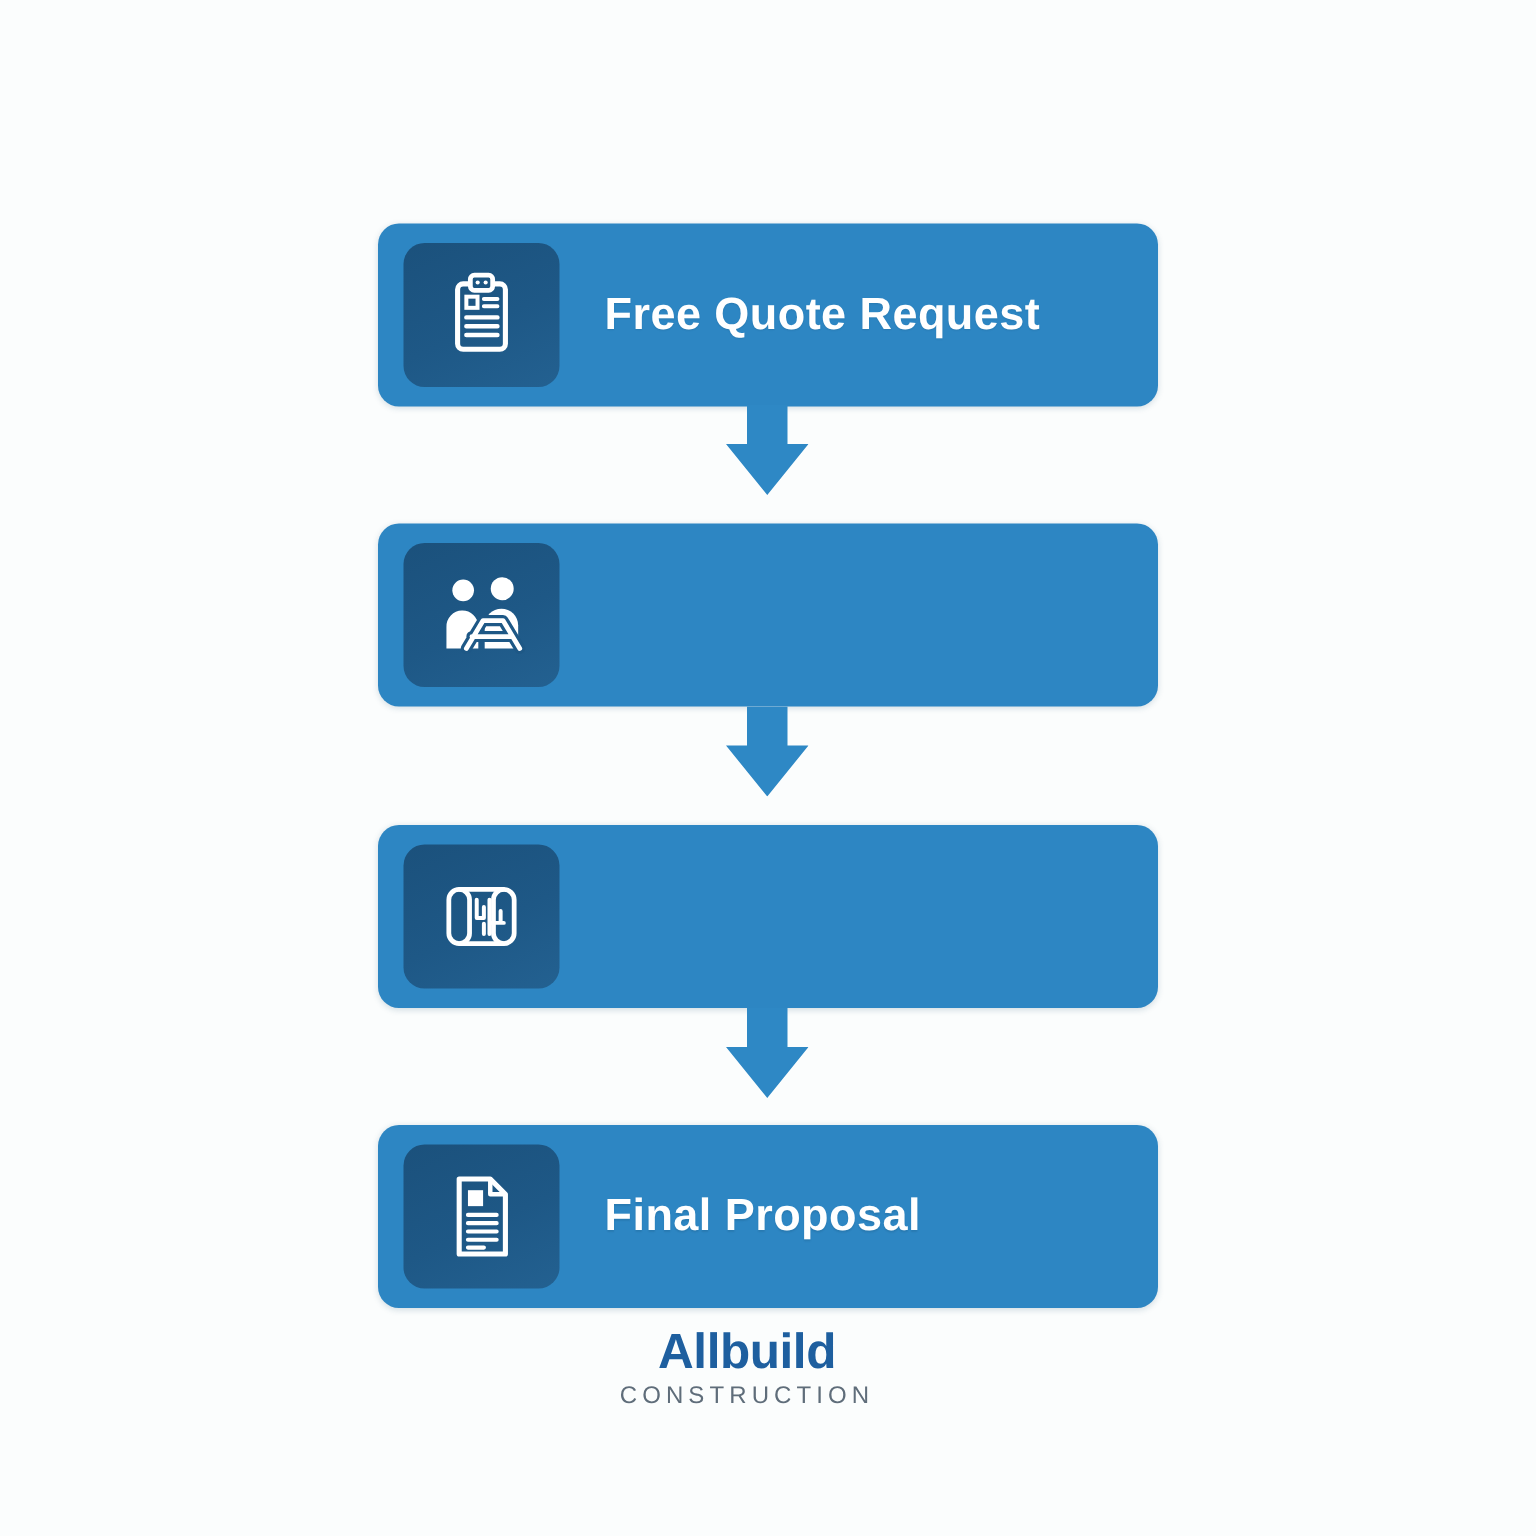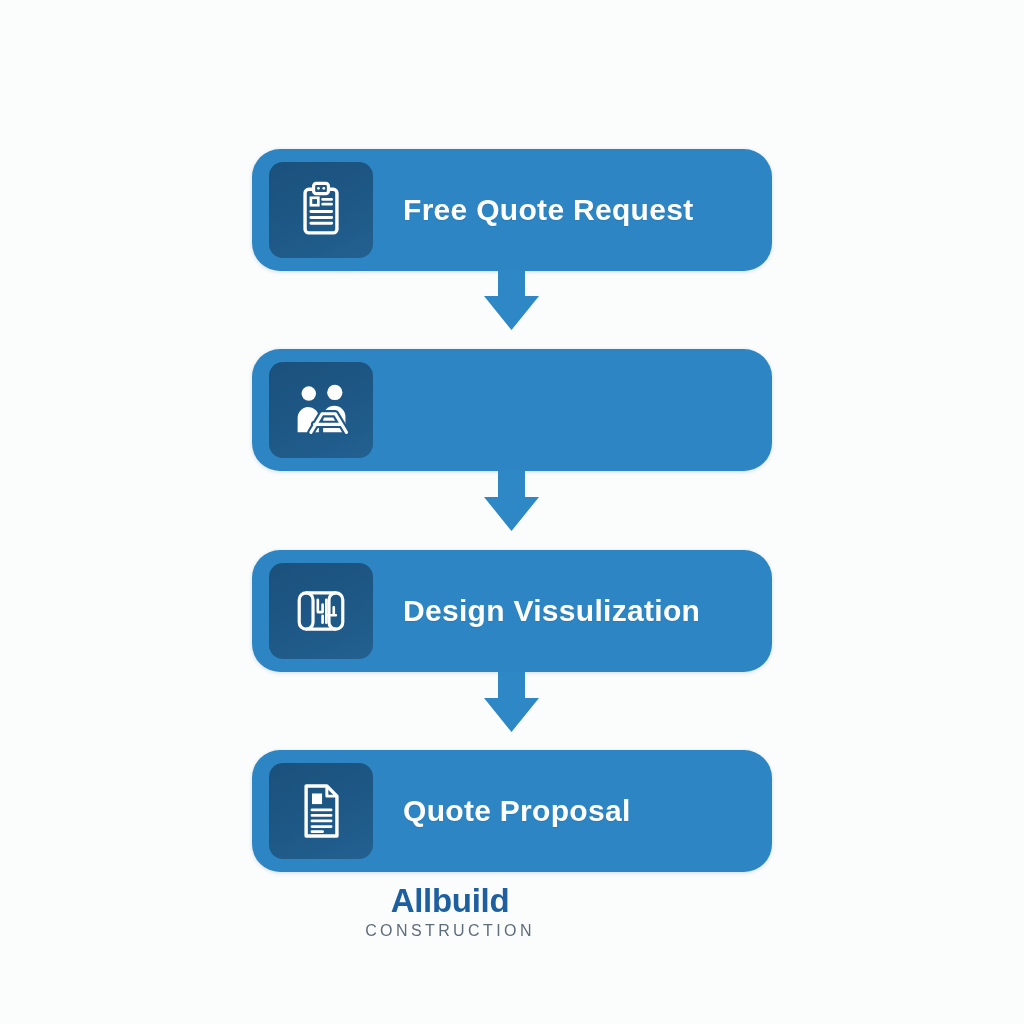--- a/index.html
+++ b/index.html
@@ -7,41 +7,41 @@
     width: 1024px; height: 1024px;
     background: #fbfdfd;
     font-family: "Liberation Sans", sans-serif;
     overflow: hidden;
   }
   .canvas { position: relative; width: 1024px; height: 1024px; }
 
   .step {
     position: absolute; left: 252px; width: 520px; height: 122px;
     background: #2d86c3;
-    border-radius: 28px;
+    border-radius: 14px;
     box-shadow: 0 1px 4px rgba(24,70,105,0.18);
   }
   .icon-tile {
     position: absolute; left: 17px; top: 13px;
     width: 104px; height: 96px;
     border-radius: 14px;
     background: linear-gradient(155deg, #1b517c 0%, #1e5886 55%, #236191 100%);
     display: flex; align-items: center; justify-content: center;
   }
   .step-label {
     position: absolute; left: 151px; top: 0; height: 100%;
     display: flex; align-items: center;
     color: #ffffff; font-size: 30px; font-weight: 700;
     letter-spacing: 0.3px; white-space: nowrap;
     text-shadow: 0 1px 1px rgba(20,60,90,0.15);
   }
   .arrow {
     position: absolute; left: 484px; width: 55px; height: 60px;
   }
-  .logo { position: absolute; top: 884px; left: 0; width: 900px; text-align: center; }
+  .logo { position: absolute; top: 884px; left: 0; width: 900px; text-align: center; padding-left: 48px; }
   .logo-name {
     font-size: 33px; font-weight: 700; color: #1e5f9f; letter-spacing: -0.3px;
     line-height: 1.0;
   }
   .logo-tagline {
     margin-top: 5px;
     font-size: 16px; font-weight: 400; color: #5f6d7a;
     letter-spacing: 3.4px;
   }
 </style>
@@ -88,37 +88,36 @@
 
   <div class="step" style="top:550px">
     <div class="icon-tile">
       <svg width="72" height="68" viewBox="0 0 64 64">
         <path d="M18.5,15 H45.5 M18.5,49 H45.5" fill="none" stroke="#ffffff" stroke-width="3" stroke-linecap="round"></path>
         <rect x="11.5" y="15" width="13" height="34" rx="6.5" fill="none" stroke="#ffffff" stroke-width="3"></rect>
         <rect x="39.5" y="15" width="13" height="34" rx="6.5" fill="none" stroke="#ffffff" stroke-width="3"></rect>
         <path d="M29,21.5 V33 M29,33 H33.5 M33.5,26 V33 M33.5,36.5 V43 M37,21.5 V43 M37,36 H46 M44,28.5 V36" fill="none" stroke="#ffffff" stroke-width="2.5" stroke-linecap="round"></path>
       </svg>
     </div>
-    <div class="step-label">Design Vissulization</div>
   </div>
 
   <svg class="arrow" style="top:672px" viewBox="0 0 55 60">
     <polygon points="14,0 41,0 41,26 55,26 27.5,60 0,26 14,26" fill="#2e88c5"></polygon>
   </svg>
 
   <div class="step" style="top:750px">
     <div class="icon-tile">
       <svg width="72" height="68" viewBox="0 0 64 64">
         <path d="M18,8.5 H37.5 L47,18 V55.5 H18 Z" fill="none" stroke="#ffffff" stroke-width="3.2" stroke-linejoin="round"></path>
         <path d="M37.5,8.5 V18 H47" fill="none" stroke="#ffffff" stroke-width="2.8" stroke-linejoin="round"></path>
         <rect x="23.5" y="15.5" width="9.5" height="10" fill="#ffffff"></rect>
         <path d="M23.5,31 H41.5 M23.5,36.2 H41.5 M23.5,41.4 H41.5 M23.5,46.6 H41.5 M23.5,51.5 H33.5" stroke="#ffffff" stroke-width="2.6" stroke-linecap="round"></path>
       </svg>
     </div>
-    <div class="step-label">Quote Proposal</div>
+    <div class="step-label">Final Proposal</div>
   </div>
 
   <div class="logo">
     <div class="logo-name">Allbuild</div>
     <div class="logo-tagline">CONSTRUCTION</div>
   </div>
 
 </div>
 
 </body></html>

